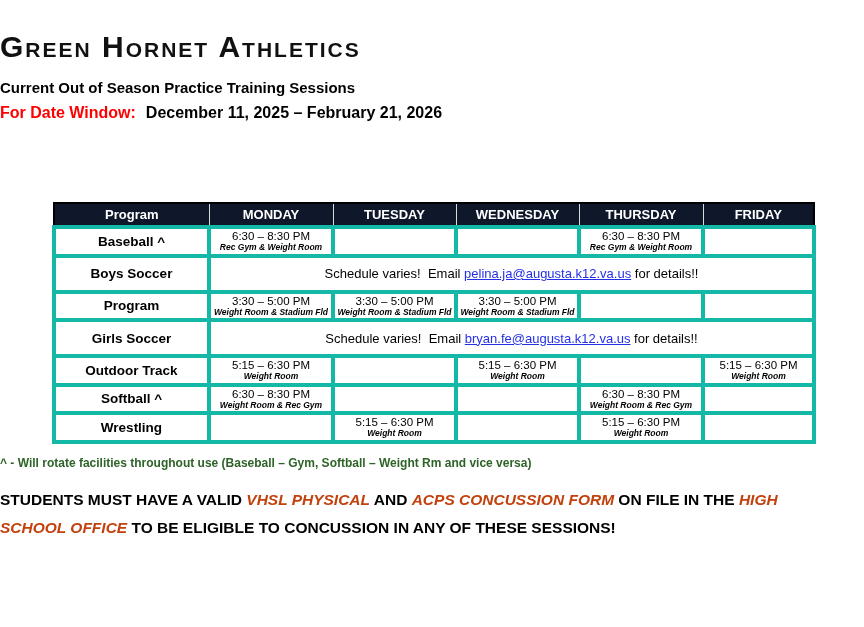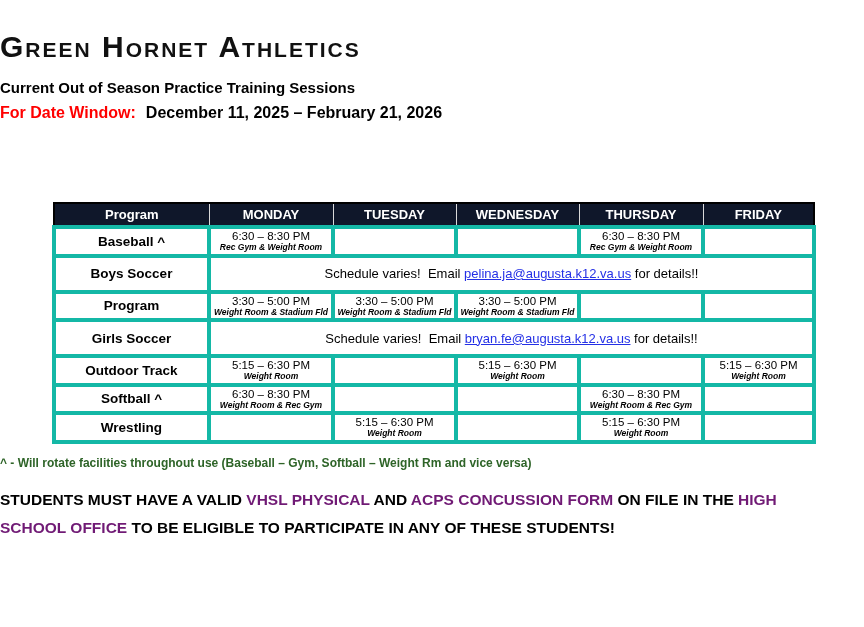--- a/index.html
+++ b/index.html
@@ -44,21 +44,21 @@
   td.merged-cell span { white-space:pre; }
   a.email { color:#2430e6; text-decoration:underline; cursor:pointer; }
 
   .footnote {
     top:456px; color:#2e6428; font-weight:bold; font-size:12px;
   }
   .statement {
     top:486px; font-weight:bold; font-size:15.5px; line-height:1.8;
   }
   .statement span { white-space:pre-wrap; }
-  .statement .red { color:#701a75; }
+  .statement .red { color:#c2410c;font-style:italic; }
 </style>
 </head>
 <body>
 
 <div class="center title">Green Hornet Athletics</div>
 
 <div class="center subtitle">Current Out of Season Practice Training Sessions</div>
 
 <div class="center dateline">
   <span class="red-label">For Date Window:</span><span class="gap"></span><span>December 11, 2025 – February 21, 2026</span>
@@ -170,14 +170,14 @@
           <td></td>
         </tr>
       </tbody>
   </table>
 </div>
 
 <div class="center footnote">^ - Will rotate facilities throughout use (Baseball – Gym, Softball – Weight Rm and vice versa)</div>
 
 <div class="center statement" id="statement">
     <div><span>STUDENTS MUST HAVE A VALID </span><span class="red">VHSL PHYSICAL</span><span> AND </span><span class="red">ACPS CONCUSSION FORM</span><span> ON FILE IN THE </span><span class="red">HIGH</span></div>
-    <div><span class="red">SCHOOL OFFICE</span><span> TO BE ELIGIBLE TO PARTICIPATE IN ANY OF THESE STUDENTS!</span></div>
+    <div><span class="red">SCHOOL OFFICE</span><span> TO BE ELIGIBLE TO CONCUSSION IN ANY OF THESE SESSIONS!</span></div>
   </div>
 
 </body></html>

